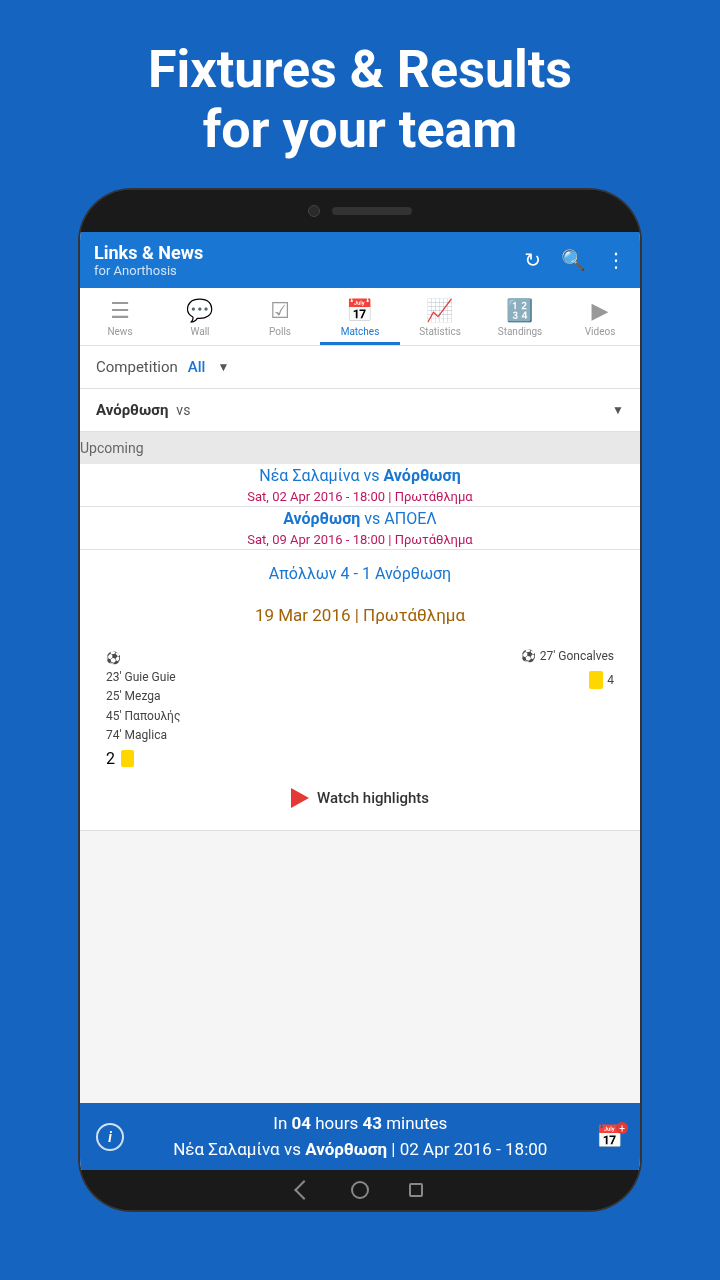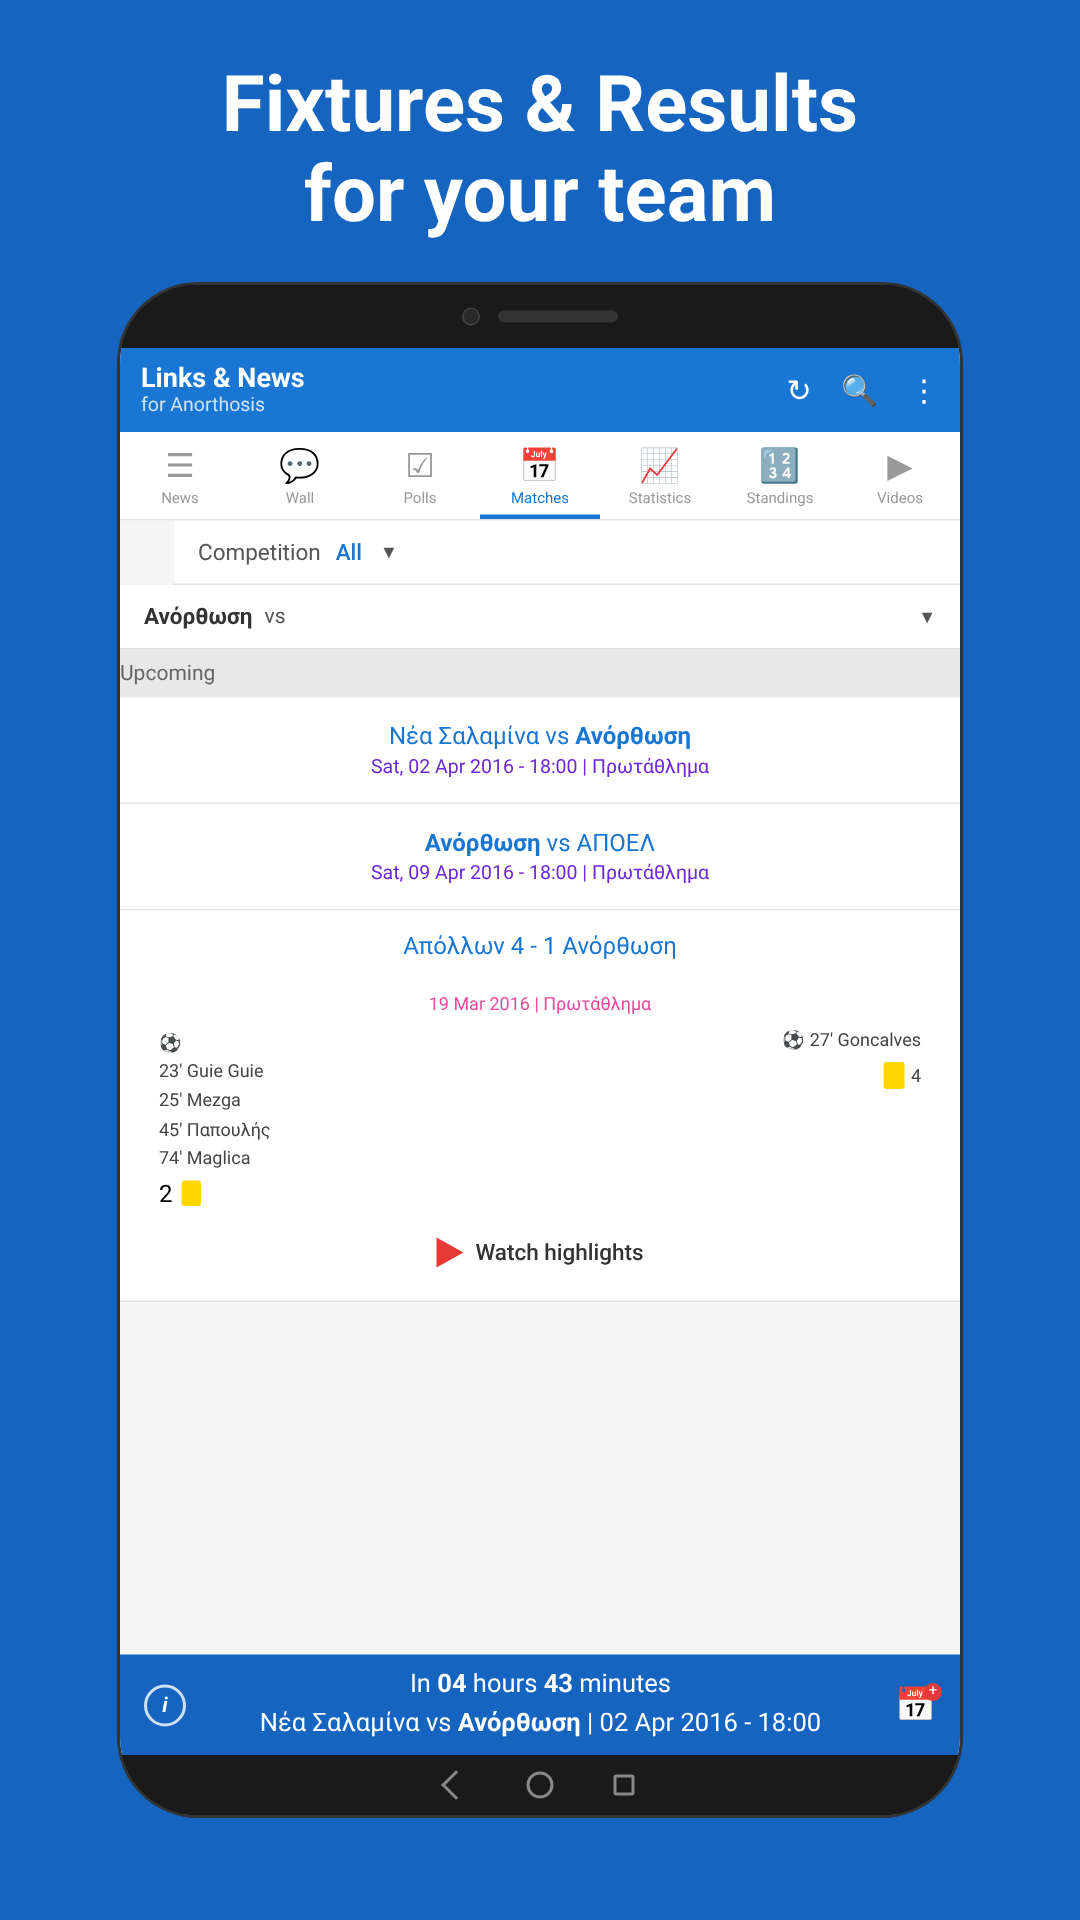--- a/index.html
+++ b/index.html
@@ -144,21 +144,20 @@
     }
 
     
     .filter-row {
       background: white;
       padding: 12px 16px;
       display: flex;
       align-items: center;
       gap: 10px;
       border-bottom: 1px solid #e0e0e0;
-      margin-left: 36px;
     }
     .filter-label {
       color: #555;
       font-size: 15px;
     }
     .filter-value {
       color: #1976D2;
       font-size: 15px;
       font-weight: 500;
     }
@@ -196,54 +195,54 @@
     .section-header {
       background: #e8e8e8;
       padding: 8px 0;
       font-size: 14px;
       color: #666;
     }
 
     
     .match-card {
       background: white;
-      padding: 16px 16px;
+      padding: 2px 16px;
       border-bottom: 1px solid #e0e0e0;
       text-align: center;
     }
     .match-title {
       font-size: 16px;
       color: #1976D2;
       margin-bottom: 4px;
     }
     .match-title .bold {
       font-weight: 700;
     }
     .match-date {
       font-size: 13px;
-      color: #6d28d9;
+      color: #be185d;
       text-align: center;
     }
 
     
     .finished-card {
       background: white;
       padding: 14px 16px;
       border-bottom: 1px solid #e0e0e0;
       text-align: center;
     }
     .finished-title {
       font-size: 16px;
       color: #1976D2;
       margin-bottom: 22px;
     }
     .finished-date {
-      font-size: 12px;
-      color: #ec4899;
-      margin-bottom: 10px;
+      font-size: 17px;
+      color: #a16207;
+      margin-bottom: 24px;
     }
     .goals-row {
       display: flex;
       justify-content: space-between;
       align-items: flex-start;
       padding: 0 10px;
     }
     .goals-left {
       text-align: left;
       font-size: 12px;

